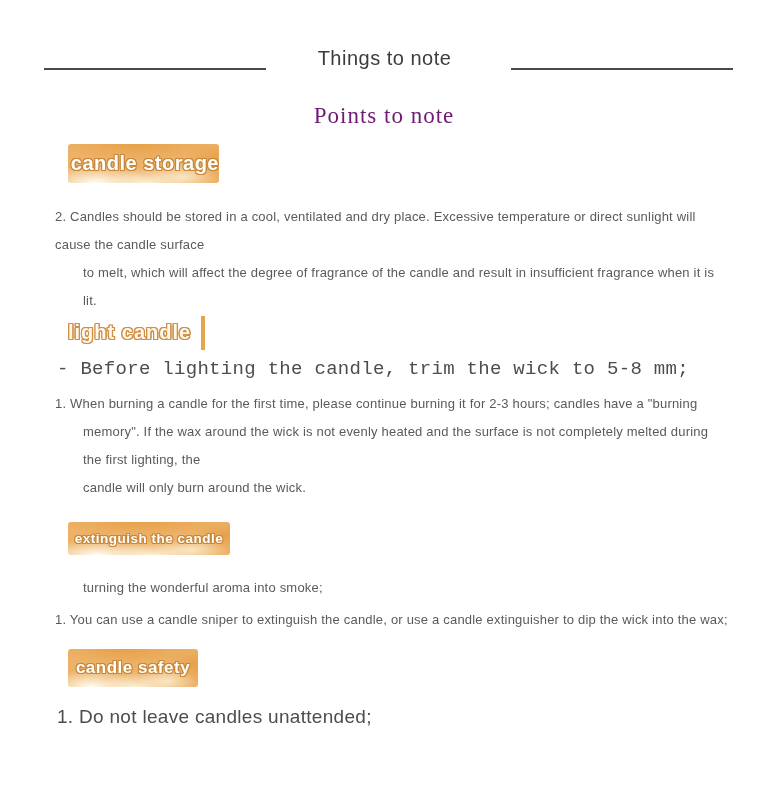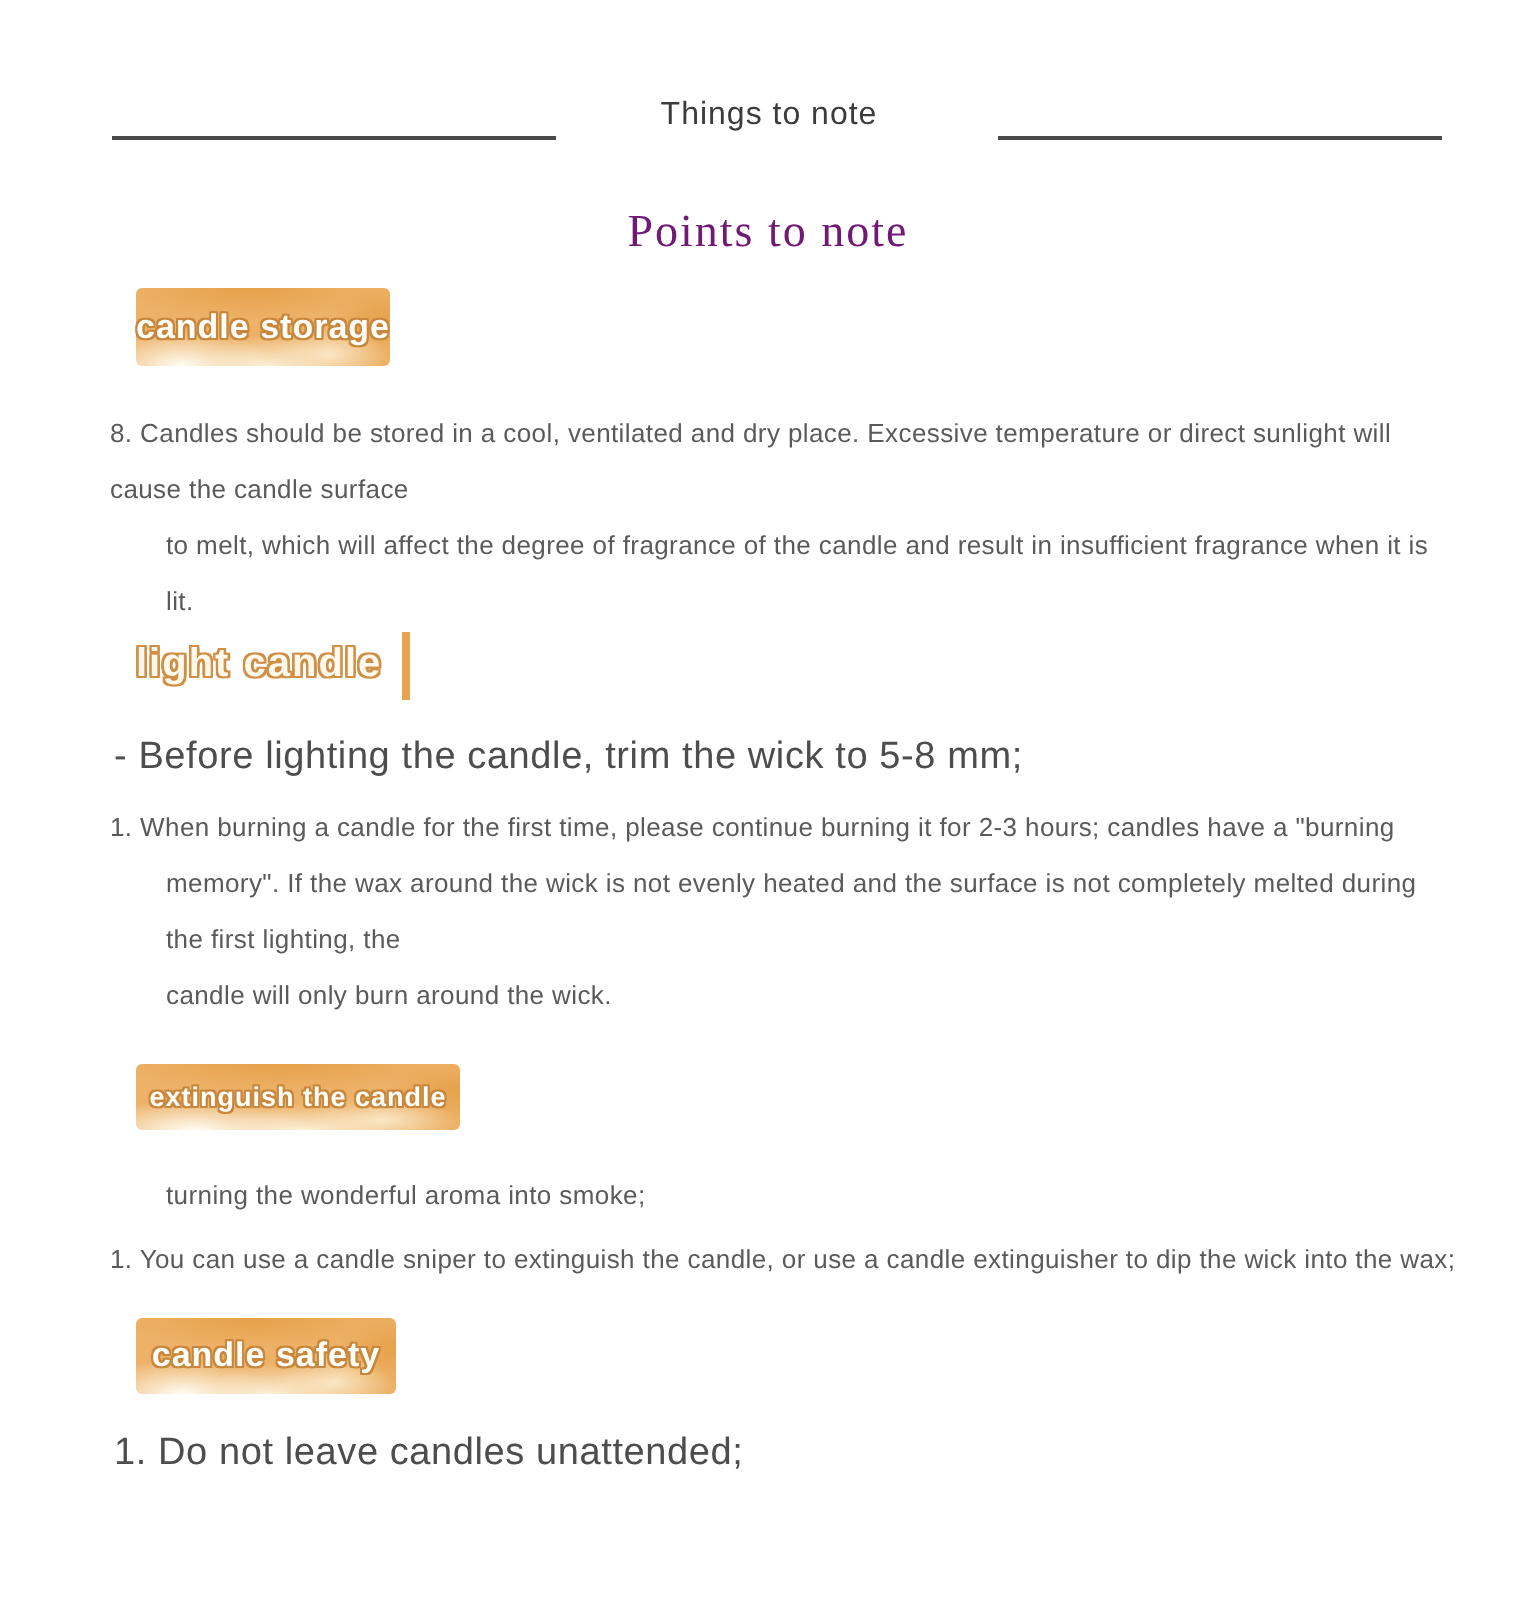--- a/index.html
+++ b/index.html
@@ -16,21 +16,21 @@
   .title-row {
     display:flex; align-items:center; justify-content:center;
   }
   .title-line {
     height:2px; background:#4a4a4a; flex:0 0 auto; width:222px;
     align-self:flex-end; margin-bottom:2px;
   }
   .title-line.left { margin-right:52px; margin-left:35px; }
   .title-line.right { margin-left:60px; margin-right:26px; }
   .page-title {
-    font-size:16px; color:#3c3c3c; letter-spacing:.5px; white-space:nowrap;
+    font-size:20px; color:#3c3c3c; letter-spacing:.5px; white-space:nowrap;
     line-height:28px;
   }
   .subtitle {
     margin-top:32px; text-align:center;
     font-family:"Liberation Serif","DejaVu Serif",serif;
     font-size:23px; color:#701a75; letter-spacing:1px; line-height:24px;
   }
 
   
   .badge {
@@ -45,21 +45,21 @@
       radial-gradient(ellipse 30% 70% at 98% 40%, #e6a24c 0%, rgba(230,162,76,0) 70%);
   }
   .badge-text {
     color:#fffef8; font-weight:bold; letter-spacing:.5px;
     text-shadow:
       -1px -1px 0 #c8873c, 1px -1px 0 #c8873c,
       -1px  1px 0 #c8873c, 1px  1px 0 #c8873c,
       -1px  0   0 #c8873c, 1px  0   0 #c8873c,
        0   -1px 0 #c8873c, 0    1px 0 #c8873c;
   }
-  .badge-storage   { margin-top:16px; width:127px; height:39px; font-size:17px;justify-content:flex-end; }
+  .badge-storage   { margin-top:16px; width:151px; height:39px; font-size:20px;justify-content:flex-end; }
   .badge-extinguish{ margin-top:20px; width:162px; height:33px; font-size:13.5px; }
   .badge-safety    { margin-top:15px; width:130px; height:38px; font-size:17px; }
 
   .badge-outline-row {
     margin-top:0; margin-left:68px; height:35px;
     display:flex; align-items:center; background:transparent;
   }
   .badge-outline-text {
     font-size:20px; font-weight:bold; letter-spacing:1px; color:#fff8ec;
     text-shadow:
@@ -75,40 +75,40 @@
   .para .line { font-size:13px; line-height:28px; color:#5a5a5a; letter-spacing:.2px; }
   .para .line.indent { padding-left:28px; }
   .p1 { margin-top:20px; }
   .p2 { margin-top:8px; }
   .p3a{ margin-top:19px; }
   .p3b{ margin-top:4px; }
 
   .big-line {
     margin-left:57px; font-size:19px; line-height:26px; color:#4d4d4d; letter-spacing:.3px;
   }
-  .heading-light { margin-top:16px; }
+  .heading-light { margin-top:6px;font-family:Liberation Mono, monospace; }
   .heading-safety{ margin-top:16px; line-height:28px; }
 </style>
 </head>
 <body>
 
 <div class="header">
   <div class="title-row">
     <div class="title-line left"></div>
     <div class="page-title">Things to note</div>
     <div class="title-line right"></div>
   </div>
   <div class="subtitle">Points to note</div>
 </div>
 
 <div class="badge badge-storage">
   <span class="badge-text">candle storage</span>
 </div>
 <div class="para p1">
-  <div class="line">8. Candles should be stored in a cool, ventilated and dry place. Excessive temperature or direct sunlight will cause the candle surface</div>
+  <div class="line">2. Candles should be stored in a cool, ventilated and dry place. Excessive temperature or direct sunlight will cause the candle surface</div>
   <div class="line indent">to melt, which will affect the degree of fragrance of the candle and result in insufficient fragrance when it is lit.</div>
 </div>
 
 <div class="badge-outline-row">
   <span class="badge-outline-text">light candle</span>
   <span class="vertical-bar"></span>
 </div>
 <div class="big-line heading-light">- Before lighting the candle, trim the wick to 5-8 mm;</div>
 <div class="para p2">
   <div class="line">1. When burning a candle for the first time, please continue burning it for 2-3 hours; candles have a "burning</div>

